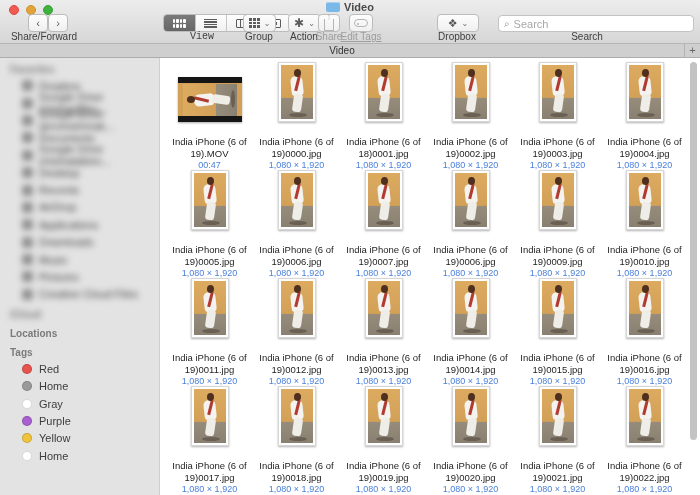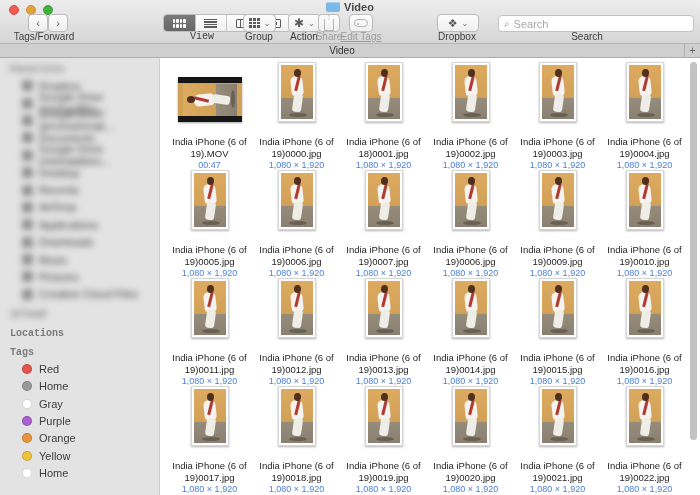--- a/index.html
+++ b/index.html
@@ -58,21 +58,21 @@
   
   .tabbar { position:absolute; left:0; top:44px; width:700px; height:14px; background:#cfcfcf;
     border-bottom:1px solid #acacac; display:flex; }
   .tab { flex:1; text-align:center; font-size:10px; color:#333; line-height:13px; }
   .newtab { width:16px; border-left:1px solid #b2b2b2; text-align:center; font-size:11px;
     color:#666; line-height:12px; }
 
   
   .sidebar { position:absolute; left:0; top:58px; width:160px; height:437px; background:#e3e3e3;
     border-right:1px solid #cfcfcf; overflow:hidden; }
-  .sb-header { font-size:10px; font-weight:bold; color:#7b7b7b; padding:6px 0 2px 10px;font-family:Liberation Mono, monospace; }
+  .sb-header { font-size:10px; font-weight:bold; color:#7b7b7b; padding:6px 0 2px 10px; }
   .sb-header.blur { filter:blur(3px); }
   .sb-item { height:17.4px; display:flex; align-items:center; padding-left:22px; font-size:11px; color:#3d3d3d; }
   .sb-item.blur { filter:blur(3px); }
   .sb-ico { width:11px; height:11px; border-radius:3px; background:#8f8f8f; margin-right:6px; flex:none; }
   .tag-dot { width:10px; height:10px; border-radius:50%; margin-right:7px; flex:none;
     border:1px solid rgba(0,0,0,.15); }
 
   
   .content { position:absolute; left:161px; top:58px; width:539px; height:437px; background:#fff; overflow:hidden; }
   .grid { position:absolute; left:5px; top:4px; display:grid; grid-template-columns:repeat(6,87px); grid-auto-rows:108px; }
@@ -109,21 +109,21 @@
   <div class="win-title">
     <span class="folder-glyph"></span><span>Video</span>
   </div>
 
   <div class="btn" style="left:28px; width:20px;">
       <span>‹</span>
     </div>
   <div class="btn" style="left:48px; width:20px;">
       <span>›</span>
     </div>
-  <div class="tb-label" style="left:8px; width:72px;">Tags/Forward</div>
+  <div class="tb-label" style="left:8px; width:72px;">Share/Forward</div>
 
   <div class="seg">
     <div class="seg-item sel">
         <span class="g-grid">
           <i></i>
           <i></i>
           <i></i>
           <i></i>
           <i></i>
           <i></i>
@@ -272,24 +272,20 @@
         <span class="tag-dot" style="background: rgb(154, 154, 154);"></span>
         <span>Home</span>
       </div>
       <div class="sb-item">
         <span class="tag-dot" style="background: rgb(255, 255, 255);"></span>
         <span>Gray</span>
       </div>
       <div class="sb-item">
         <span class="tag-dot" style="background: rgb(168, 95, 208);"></span>
         <span>Purple</span>
-      </div>
-      <div class="sb-item">
-        <span class="tag-dot" style="background: rgb(230, 149, 59);"></span>
-        <span>Orange</span>
       </div>
       <div class="sb-item">
         <span class="tag-dot" style="background: rgb(240, 195, 60);"></span>
         <span>Yellow</span>
       </div>
       <div class="sb-item">
         <span class="tag-dot" style="background: rgb(255, 255, 255);"></span>
         <span>Home</span>
       </div>
     </div>

